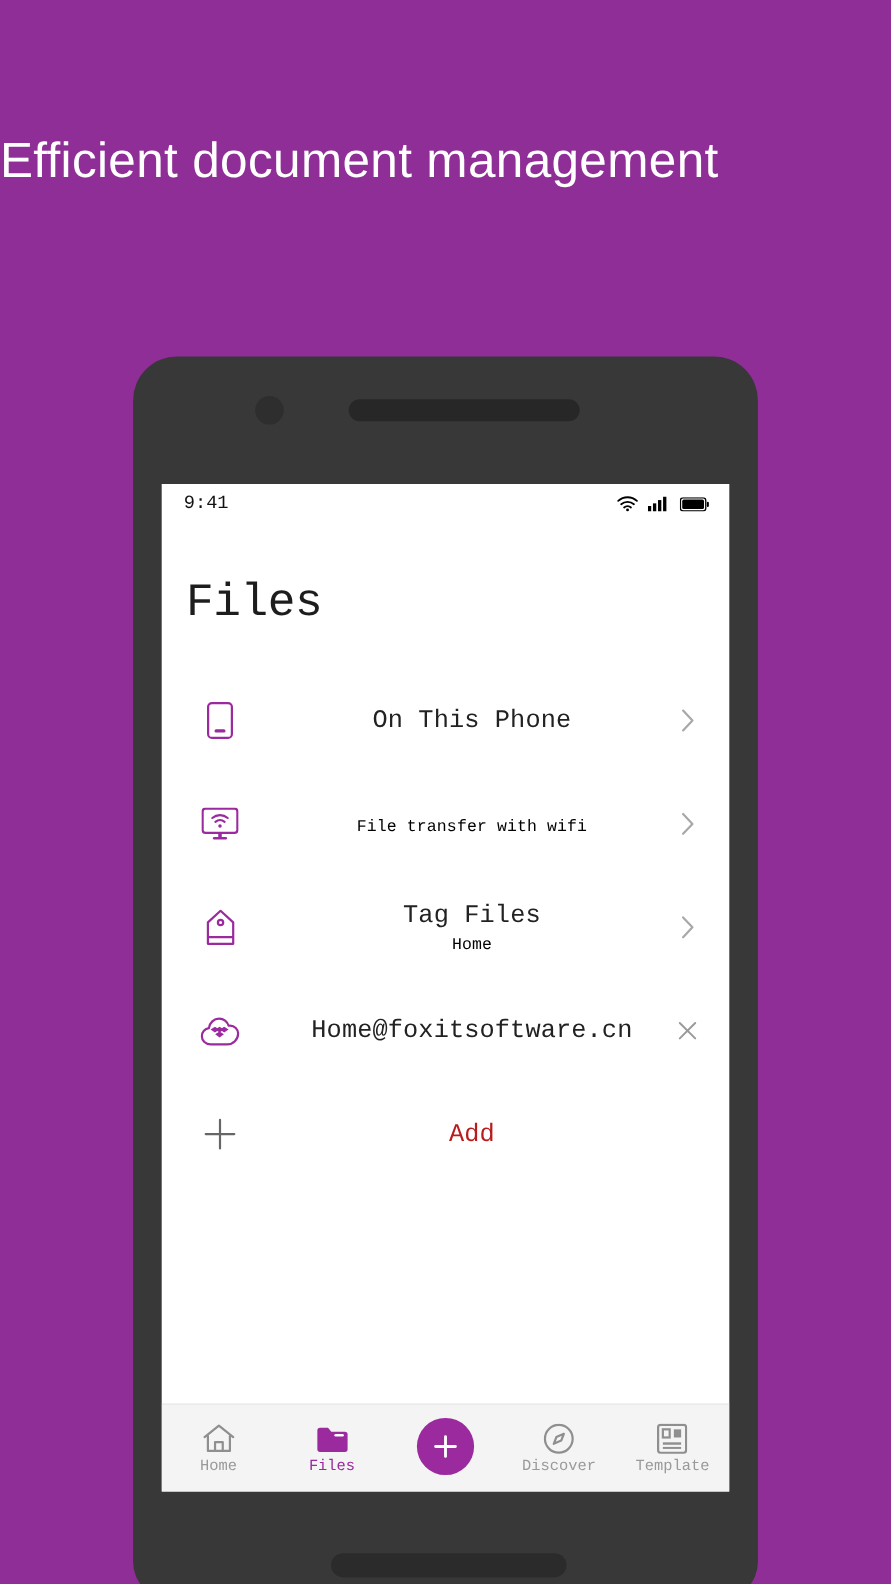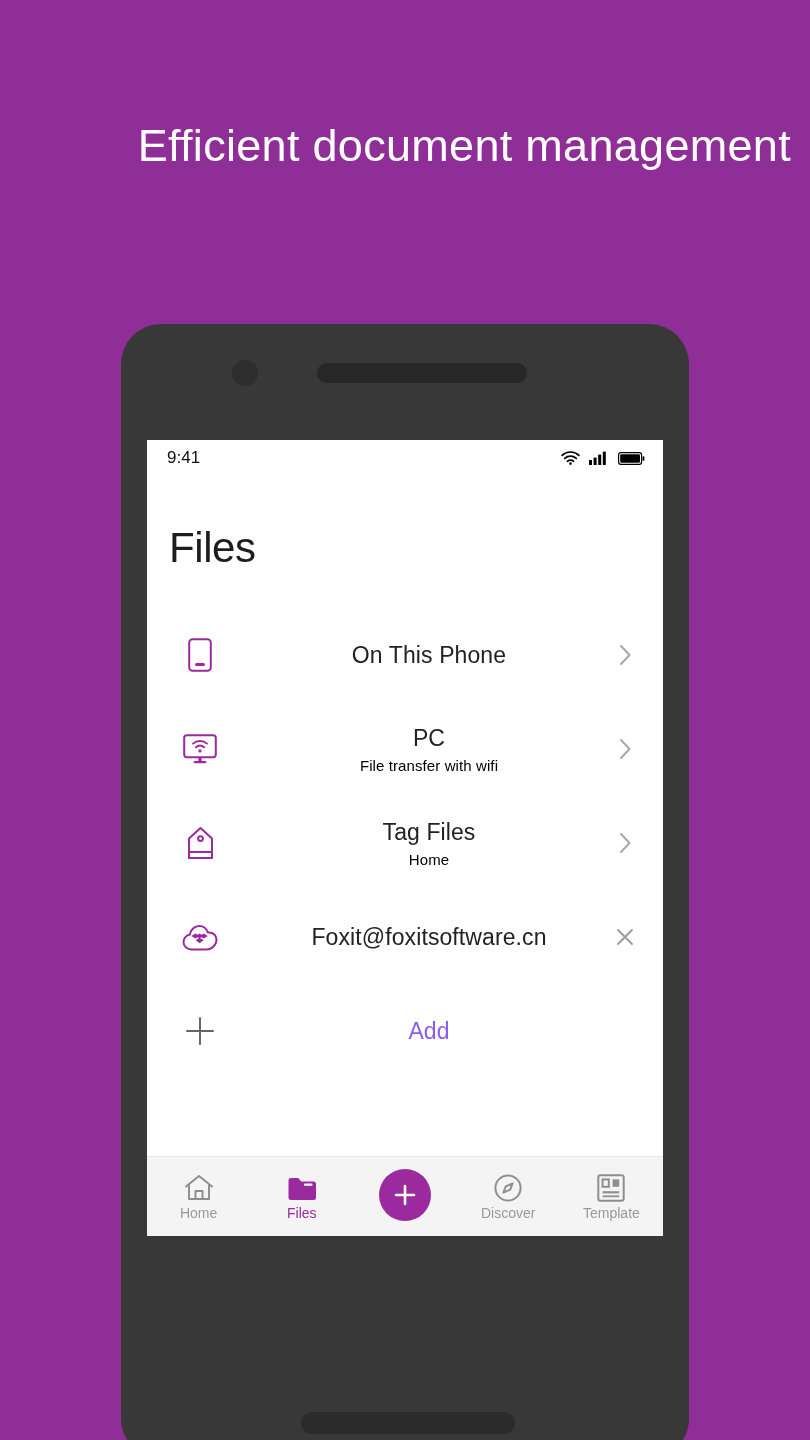--- a/index.html
+++ b/index.html
@@ -8,21 +8,21 @@
     background:#8f2e96;
     font-family:"Liberation Sans", sans-serif;
     overflow:hidden;
     position:relative;
   }
 
   
   .headline {
     position:absolute;
     top:120px; left:0; width:791px;
-    text-align:right;
+    text-align:left;
     color:#ffffff;
     font-size:45px;
     font-weight:400;
     letter-spacing:0.3px;
     white-space:nowrap;
   }
 
   
   .device {
     position:absolute;
@@ -44,23 +44,24 @@
   .home-pill {
     position:absolute; left:180px; top:1088px;
     width:214px; height:22px; border-radius:11px;
     background:#2b2b2b;
   }
 
   
   .screen {
     position:absolute;
     left:26px; top:116px;
-    width:516px; height:796px;
+    width:516px; height:916px;
     background:#ffffff;
     overflow:hidden;
+    font-family:Liberation Mono, monospace;
   }
 
   
   .statusbar {
     height:36px;
     display:flex; align-items:center;
     justify-content:space-between;
     padding:0 18px 0 20px;
   }
   .status-time { font-size:17px; color:#111; font-weight:400; }
@@ -91,21 +92,21 @@
     font-weight:400; letter-spacing:0.1px;
   }
   .row-sub {
     font-size:15px; color:#000000; margin-top:4px;
     letter-spacing:0.1px;
   }
   .row-action {
     flex:0 0 40px; display:flex;
     align-items:center; justify-content:center;
   }
-  .row.add .row-title { color:#8b5cf6; font-size:23px; }
+  .row.add .row-title { color:#b91c1c; font-size:23px; }
 
   
   .navbar {
     position:absolute; left:0; bottom:0;
     width:516px; height:80px;
     background:#f4f4f4;
     display:flex; align-items:center;
     border-top:1px solid #e6e6e6;
   }
   .navitem {
@@ -189,21 +190,20 @@
           <svg width="34" height="30" viewBox="0 0 34 30">
             <rect x="1.2" y="1.2" width="31.6" height="22" rx="2.6" fill="none" stroke="#9a2a9e" stroke-width="2"></rect>
             <path d="M10 9.6c4-3.4 10-3.4 14 0" fill="none" stroke="#9a2a9e" stroke-width="1.9" stroke-linecap="round"></path>
             <path d="M12.8 13.2c2.5-2.1 5.9-2.1 8.4 0" fill="none" stroke="#9a2a9e" stroke-width="1.9" stroke-linecap="round"></path>
             <circle cx="17" cy="16.9" r="1.6" fill="#9a2a9e"></circle>
             <rect x="15.4" y="23.2" width="3.2" height="4.2" fill="#9a2a9e"></rect>
             <rect x="10.6" y="27" width="12.8" height="2.2" rx="1.1" fill="#9a2a9e"></rect>
           </svg>
         </div>
         <div class="row-text">
-          <div class="row-title">PC</div>
           <div class="row-sub">File transfer with wifi</div>
         </div>
         <div class="row-action">
           <svg width="13" height="22" viewBox="0 0 13 22">
             <path d="M2 2 L10.5 11 L2 20" fill="none" stroke="#a8a8a8" stroke-width="2" stroke-linecap="round" stroke-linejoin="round"></path>
           </svg>
         </div>
       </div>
 
       <div class="row">
@@ -229,21 +229,21 @@
         <div class="row-icon">
           <svg width="36" height="30" viewBox="0 0 36 30">
             <path d="M9.5 27.5C5 27.5 1.5 24.2 1.5 20c0-3.8 2.8-6.9 6.4-7.4C8.6 7.8 12.4 4 17.2 4c4.1 0 7.6 2.8 8.6 6.5.4-.1.9-.1 1.3-.1 4.1 0 7.4 3.2 7.4 7.2 0 5.4-4.6 9.9-10 9.9z" fill="none" stroke="#9a2a9e" stroke-width="2" stroke-linejoin="round"></path>
             <path d="M17.6 11.4 L13.6 14 L17.6 16.6 L21.6 14 Z" fill="#9a2a9e"></path>
             <path d="M17.6 11.4 L13.6 14 L17.6 16.6 L21.6 14 Z" fill="#9a2a9e" transform="translate(-4.2,0)"></path>
             <path d="M17.6 11.4 L13.6 14 L17.6 16.6 L21.6 14 Z" fill="#9a2a9e" transform="translate(4.2,0)"></path>
             <path d="M13.6 18.2 L17.6 15.8 L21.6 18.2 L17.6 21.2 Z" fill="#9a2a9e"></path>
           </svg>
         </div>
         <div class="row-text">
-          <div class="row-title">Foxit@foxitsoftware.cn</div>
+          <div class="row-title">Home@foxitsoftware.cn</div>
         </div>
         <div class="row-action">
           <svg width="20" height="20" viewBox="0 0 20 20">
             <path d="M3 3 L17 17 M17 3 L3 17" fill="none" stroke="#9a9a9a" stroke-width="1.8" stroke-linecap="round"></path>
           </svg>
         </div>
       </div>
 
       <div class="row add">
         <div class="row-icon">

